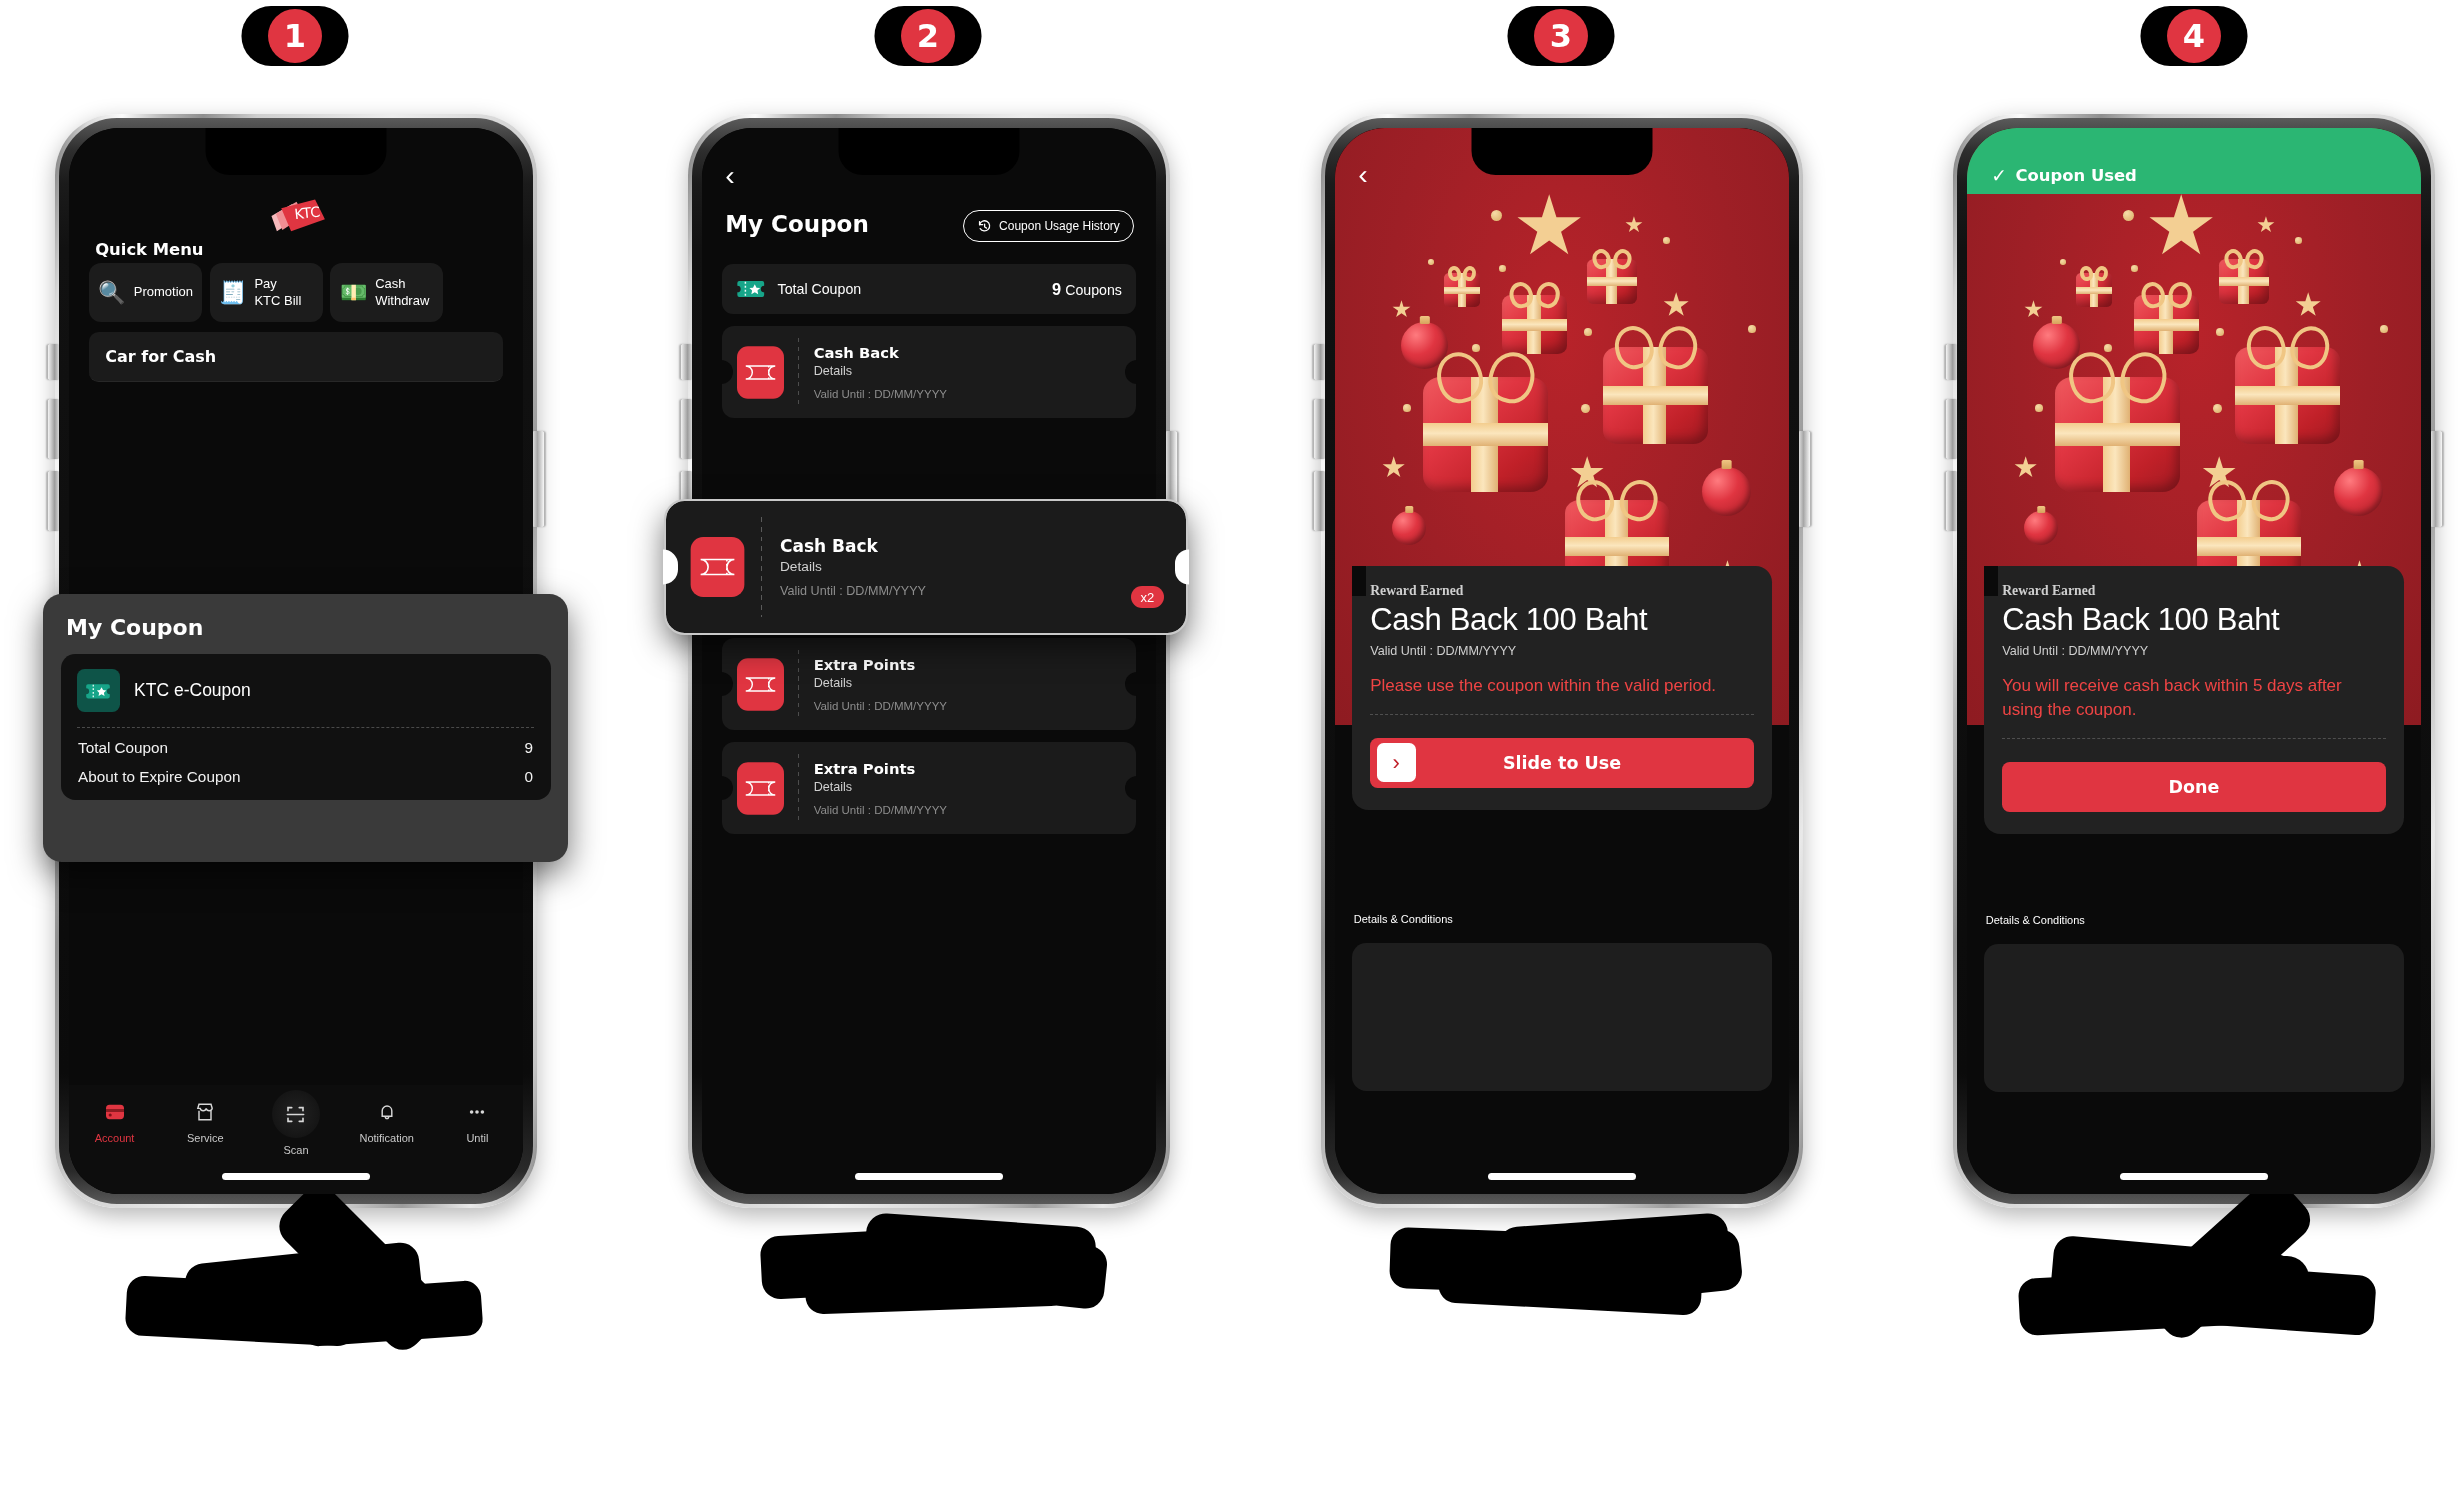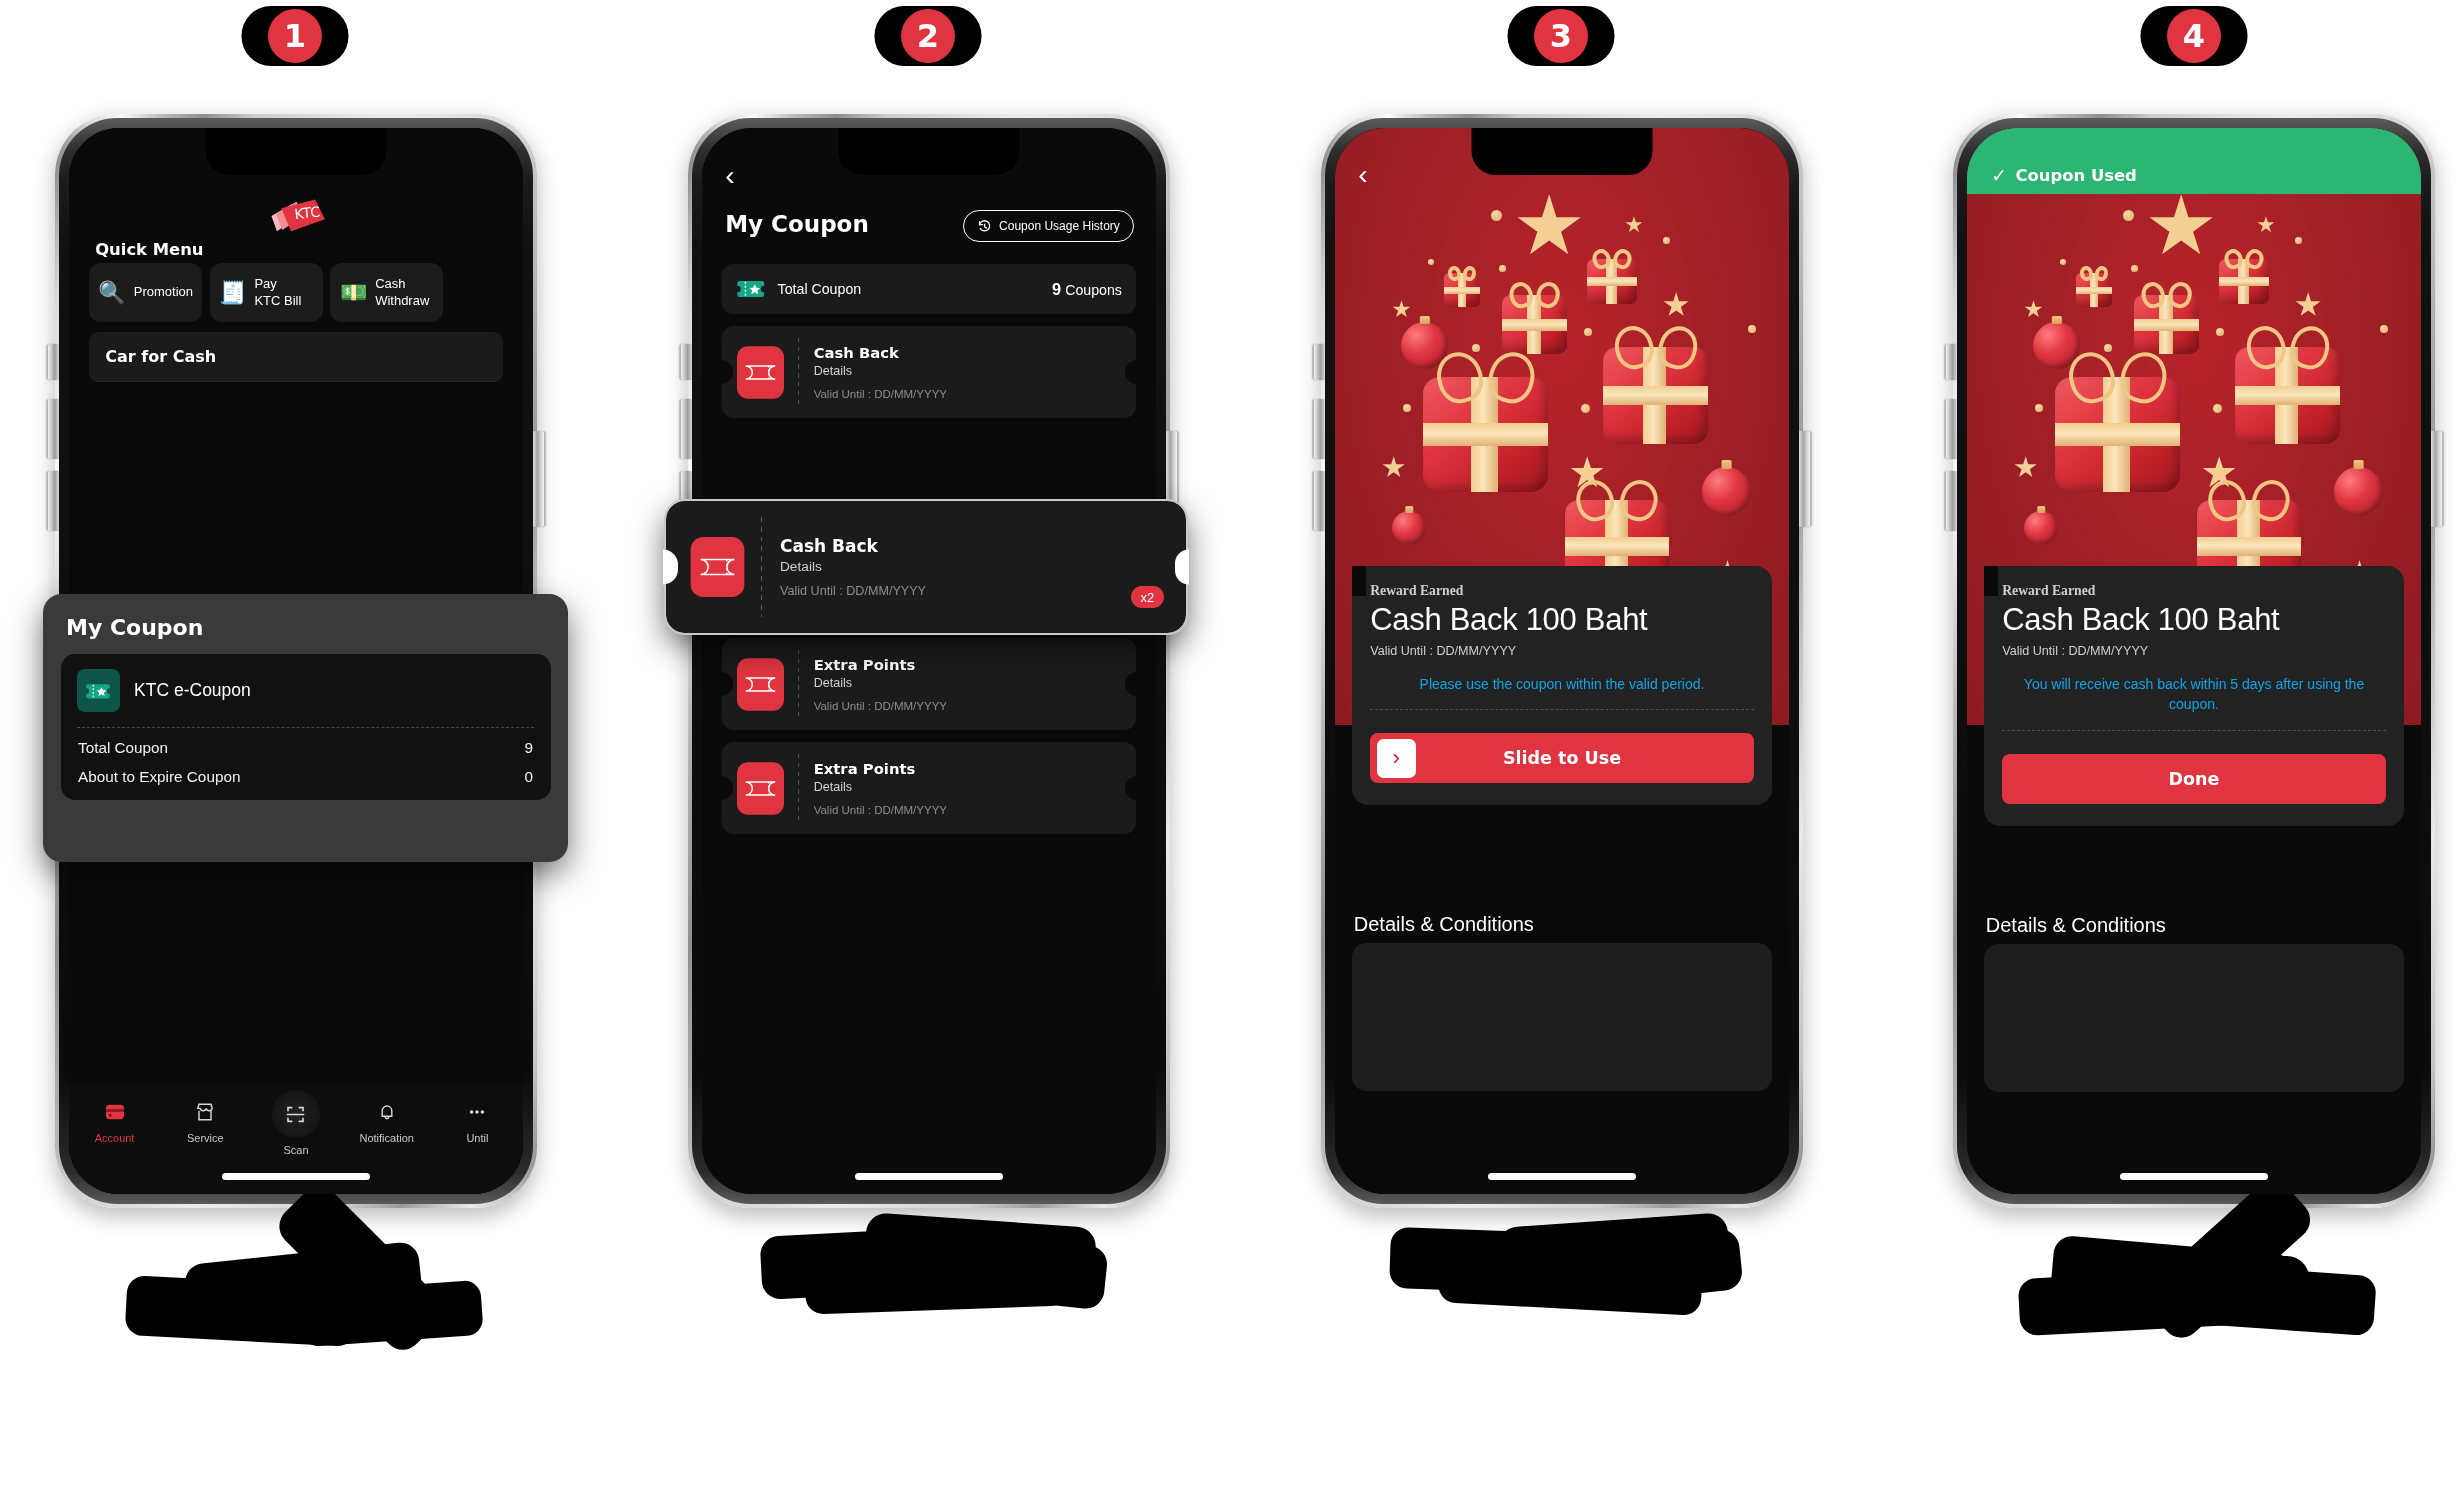--- a/index.html
+++ b/index.html
@@ -257,39 +257,39 @@
     position:absolute; left:16.4px; right:16.4px; z-index: 20;
     background:#222; border-radius:16.4px; overflow:visible;
   }
   .rw-card::before, .rw-card::after {
     content:""; position:absolute; width:14.2px; height:29.5px; background:#0a0a0a;
   }
   .rw-pad { padding: 16.4px 18.6px 4.4px; }
   .rw-kicker { font-size:13.7px; font-weight:bold; color:#cfcfcf; font-family:Liberation Serif, serif; }
   .rw-head { font-size:31px; color:#fff; margin: 3.3px 0 6.6px; letter-spacing:-0.3px; }
   .rw-valid { font-size:12.6px; color:#cfcfcf; }
-  .rw-note { font-size:14px; color:#0ea5e9; line-height:1.45; margin-top: 15.3px; text-align: center; }
+  .rw-note { font-size:17px; color:#ef4444; line-height:1.45; margin-top: 15.3px; }
   .rw-dash { margin: 15.3px 0 0; border-top: 1.1px dashed #4f4f4f; }
   .slide-btn {
     margin: 18.6px 18.6px 22px; height: 50px; background:#e03541; border-radius:7.7px;
     display:flex; align-items:center; position:relative;
   }
   .slide-knob {
     position:absolute; left:6.6px; top:5.5px; width:39px; height:39px;
     background:#fff; border-radius:6.6px; display:flex; align-items:center; justify-content:center;
     color:#c0202a; font-size:22px; line-height:1;
   }
   .slide-lbl { width:100%; text-align:center; font-size:17.5px; font-weight:bold; color:#fff;
                font-family:"DejaVu Sans", sans-serif; }
   .done-btn {
     margin: 18.6px 18.6px 22px; height: 50px; background:#e03541; border-radius:7.7px;
     display:flex; align-items:center; justify-content:center;
     font-size:17.5px; font-weight:bold; color:#fff; font-family:"DejaVu Sans", sans-serif;
   }
-  .dc-title { position:absolute; left:18.6px; font-size:20px; color:#fff; z-index: 10; }
+  .dc-title { position:absolute; left:18.6px; font-size:11px; color:#fff; z-index: 10; }
   .dc-box { position:absolute; left:16.4px; right:16.4px; background:#1e1e1e; border-radius:14.2px; z-index:9; }
 
   
   .blob { position:absolute; }
   .blob span {
     position:absolute; background:#000;
   }
 </style>
 </head>
 <body>

